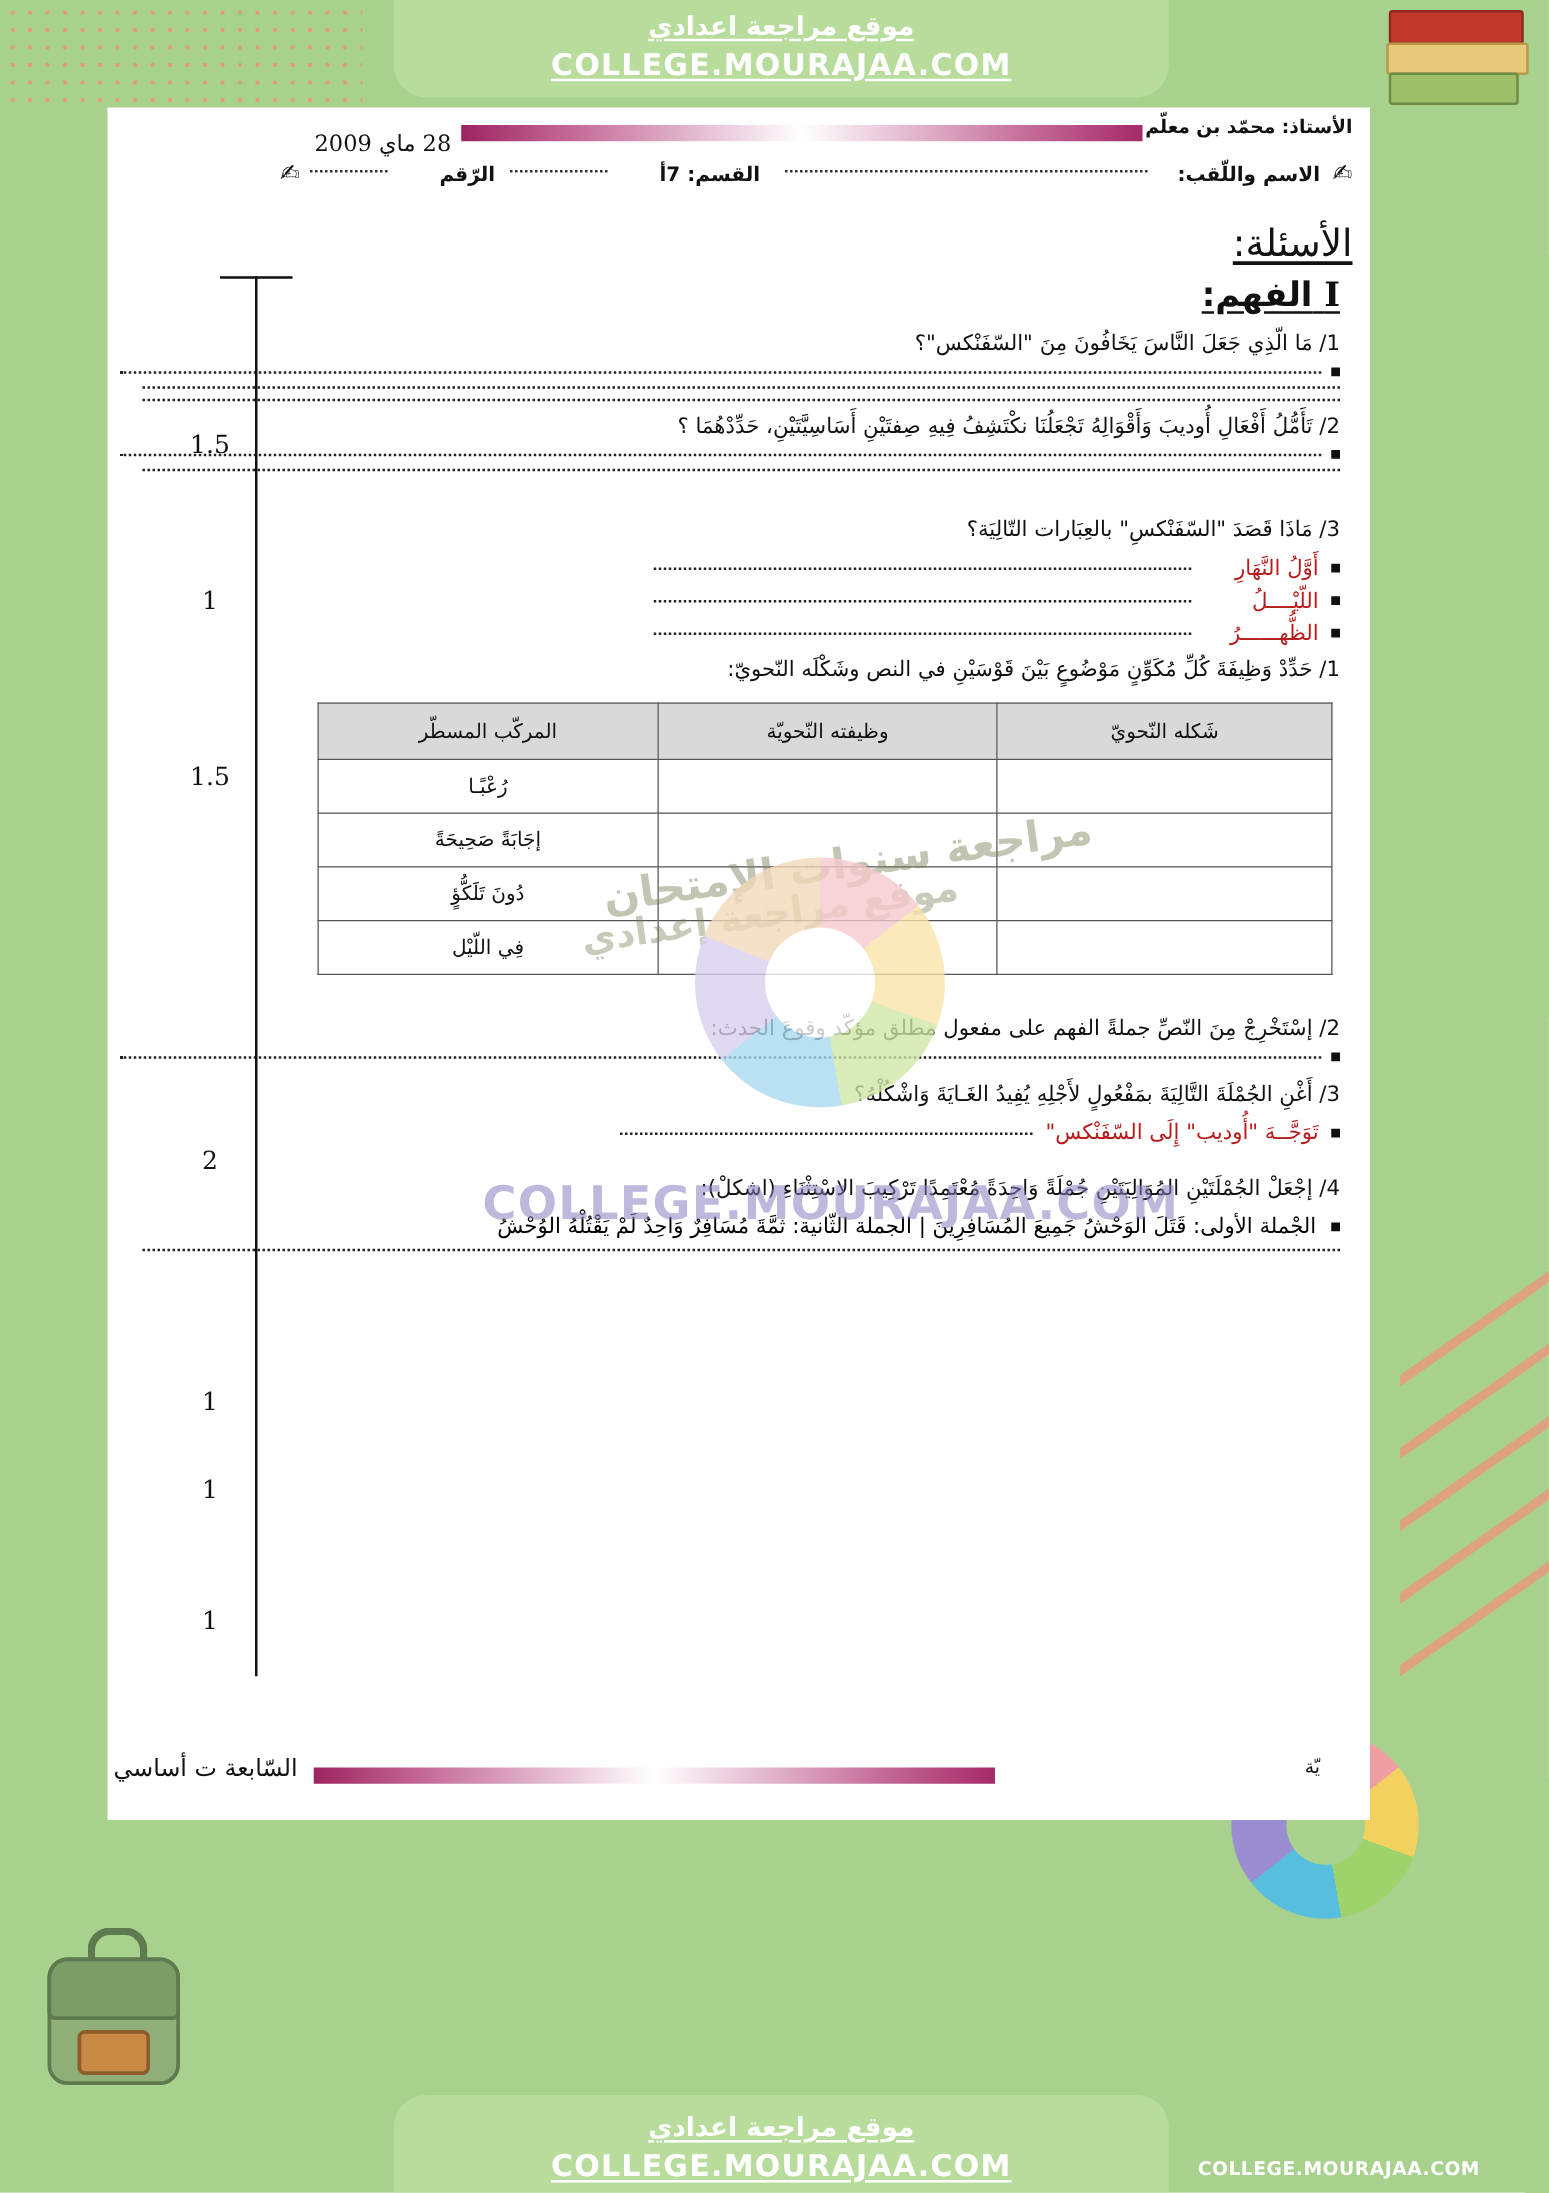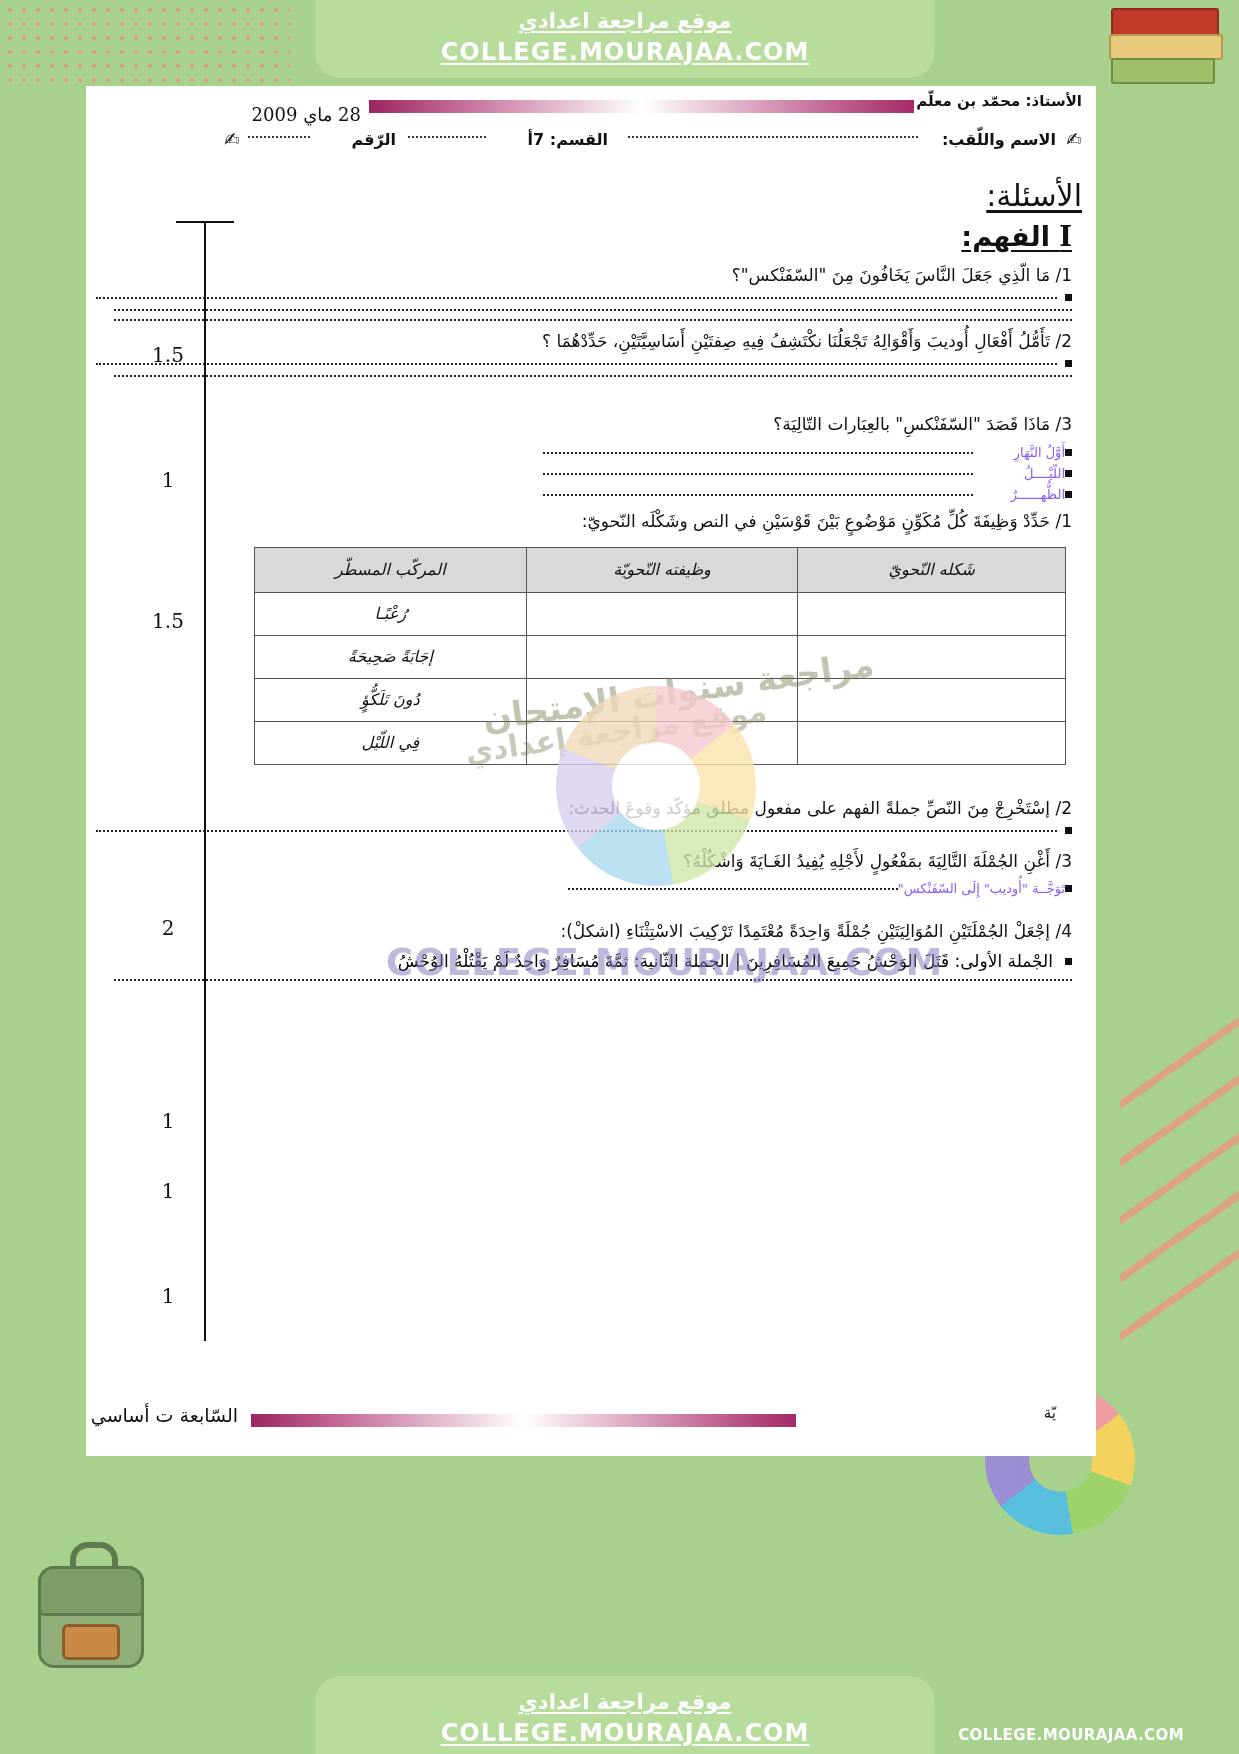--- a/index.html
+++ b/index.html
@@ -114,32 +114,32 @@
     display:flex;align-items:center;gap:8px;
     margin:5px 0;direction:rtl;
   }
   .bullet{width:7px;height:7px;background:#111;flex:0 0 auto;}
   .dotline{flex:1 1 auto;border-bottom:2.5px dotted #222;height:1px;}
   .dotline.short{flex:0 0 330px;}
   .dotline.mid{flex:0 0 430px;}
   .plain-dotline{border-bottom:2.5px dotted #222;height:1px;margin:7px 0 7px 18px;}
 
   .sub-item{
-    display:flex;align-items:center;gap:0;direction:rtl;margin:6px 0;
-    font-size:13px;color:#8b5cf6;
+    display:flex;align-items:center;gap:10px;direction:rtl;margin:6px 0;
+    font-size:17px;color:#b91c1c;
   }
   .sub-item .lbl{min-width:92px;text-align:right;}
 
   
   table.gt{
     border-collapse:collapse;width:812px;margin:12px 6px 6px auto;direction:rtl;
     font-size:16px;color:#111;
   }
   table.gt th,table.gt td{
-    border:1px solid #555;height:40px;text-align:center;vertical-align:middle;font-style:italic;
+    border:1px solid #555;height:40px;text-align:center;vertical-align:middle;
   }
   table.gt thead th{background:#d9d9d9;font-weight:normal;height:42px;}
   table.gt td.first{width:268px;}
   table.gt col.c1{width:268px;}
   table.gt col.c2{width:272px;}
   table.gt col.c3{width:272px;}
 
   .final-line{
     display:flex;align-items:center;gap:12px;direction:rtl;
     font-size:17px;margin:6px 0;

